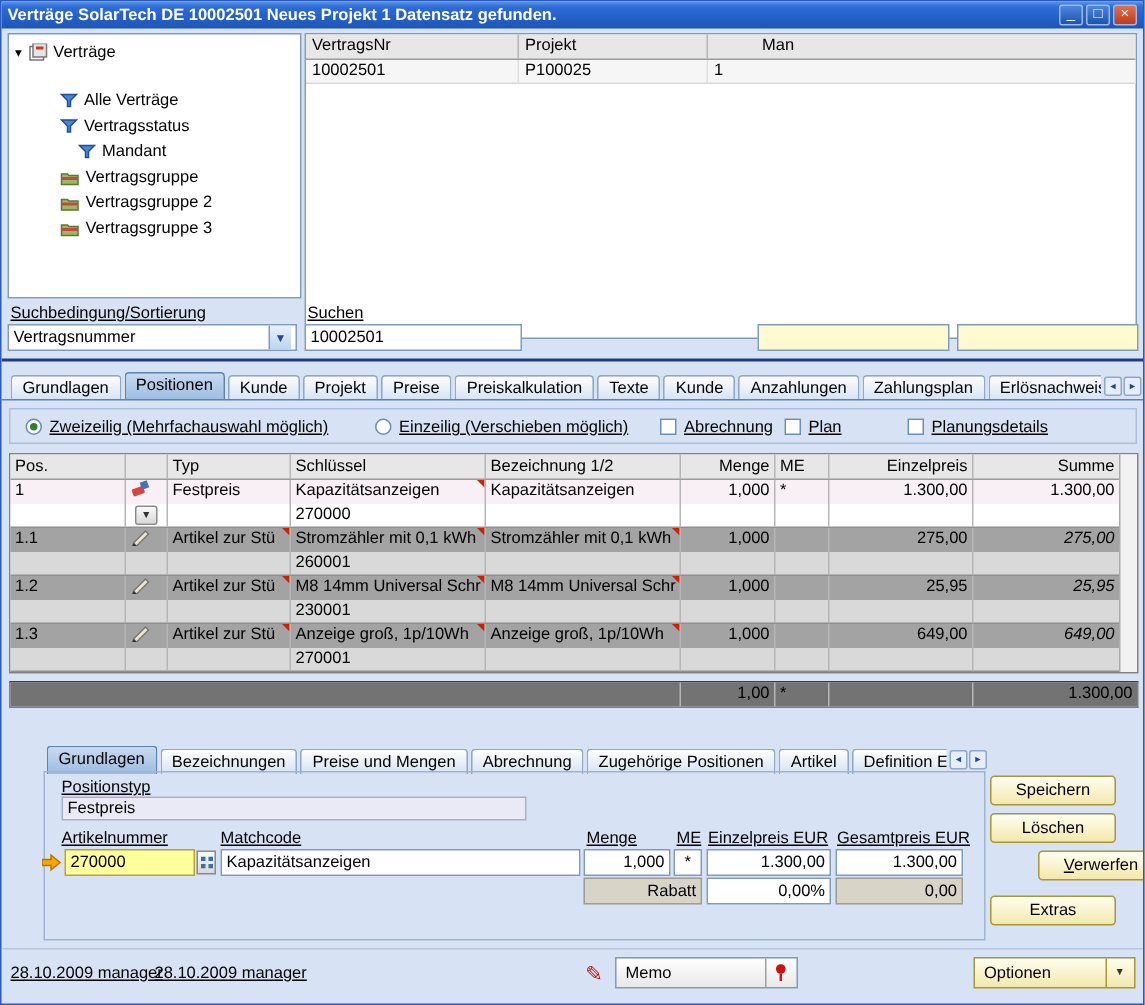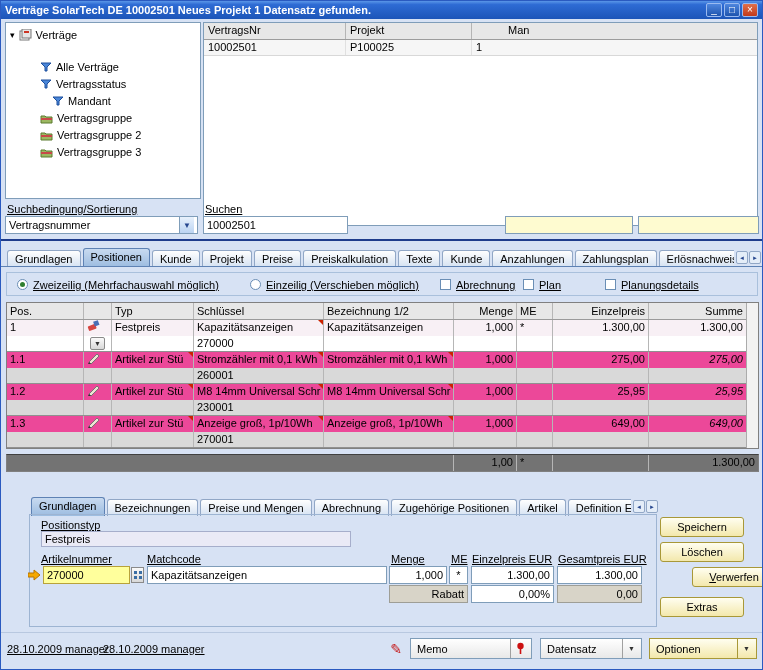--- a/index.html
+++ b/index.html
@@ -64,21 +64,21 @@
   .prow { display:flex; height:16px; }
   .phead { height:17px; background:#E7E7E7; border-bottom:1px solid #9A9A9A; }
   .pcell { position:relative; border-right:1px solid #B6B6B6; padding:0 3px; font-size:11px; line-height:15px;
     overflow:hidden; white-space:nowrap; flex:none; }
   .phead .pcell { line-height:16px; }
   .pcell.r { text-align:right; }
   .pcell.it { font-style:italic; }
   .note::after { content:""; position:absolute; top:0; right:0; border-left:5px solid transparent; border-top:5px solid #CC2200; }
   .line-a1 { background:#F8F0F5; }
   .line-b1 { background:#FFFFFF; border-bottom:1px solid #909090; }
-  .line-suba { background:#ec4899; }
+  .line-suba { background:#a3a3a3; }
   .line-subb { background:#D9D9D9; border-bottom:1px solid #909090; }
   .vscroll { position:absolute; right:0; top:0; bottom:0; width:12px; background:#F2F2F2; border-left:1px solid #ABABAB; }
   .ddbtn { width:15px; height:13px; margin:1px 0 0 6px; border:1px solid #8A8A8A; border-radius:2px;
     background:linear-gradient(#FAFAFA,#D8D8D8); color:#333; font-size:7px; display:flex; align-items:center; justify-content:center; }
 
   
   .abtn { position:absolute; width:84px; height:20px; border:1px solid #A89838; border-radius:3px;
     background:linear-gradient(#FFFEF0,#F3E8AC); font-size:11px; display:flex; align-items:center; justify-content:center; cursor:default; }
   .abtn span { display:block; }
   .abtn.vw span::first-letter { text-decoration:underline; }
@@ -456,22 +456,18 @@
   </div>
   <div class="sbtn" style="left:409px;top:637px;width:122px;">
     <span>Memo</span>
     <span class="dd">
       <svg width="9" height="13">
           <circle cx="4.5" cy="4" r="3.2" fill="#CC1111"></circle>
           <rect x="3.7" y="7" width="1.6" height="5" fill="#CC1111"></rect>
         </svg>
     </span>
   </div>
-  <div class="sbtn" style="left:539px;top:637px;width:102px;">
-    <span>Datensatz</span>
-    <span class="dd">▼</span>
-  </div>
   <div class="sbtn gold" style="left:648px;top:637px;width:108px;">
     <span>Optionen</span>
     <span class="dd" style="border-left-color:#A89838;">▼</span>
   </div>
 
 </div>
 
 </body></html>

